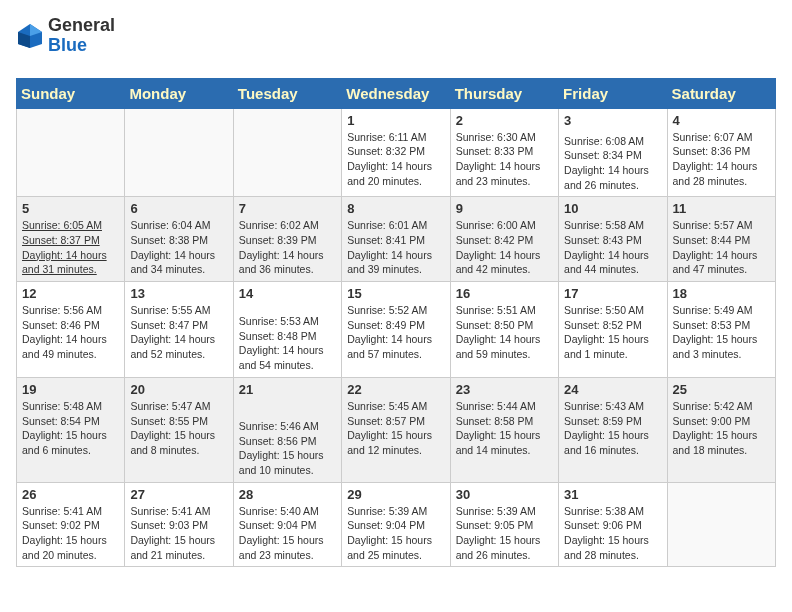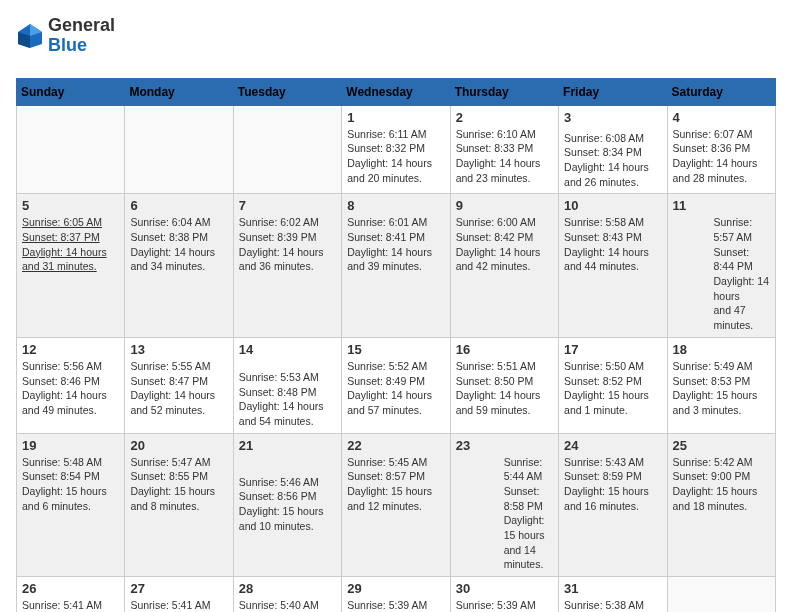--- a/index.html
+++ b/index.html
@@ -44,24 +44,24 @@
       font-size: 14px;
       color: #555;
     }
     .calendar {
       width: 100%;
       border-collapse: collapse;
       font-size: 11px;
     }
     .calendar th {
       background: #2b6cb0;
-      color: #000000;
+      color: #fef9c3;
       padding: 6px 4px;
       text-align: left;
-      font-size: 12px;
+      font-size: 15px;
       font-weight: bold;
       border: 1px solid #2b6cb0;
     }
     .calendar td {
       border: 1px solid #ccc;
       vertical-align: top;
       padding: 4px 5px;
       width: calc(100% / 7);
       min-height: 80px;
       background: #fff;
@@ -120,21 +120,21 @@
         <td class="empty"></td>
         <td>
           <div class="day-number">1</div>
           <div class="day-info" style="white-space: pre-line;">Sunrise: 6:11 AM
 Sunset: 8:32 PM
 Daylight: 14 hours
 and 20 minutes.</div>
         </td>
         <td>
           <div class="day-number">2</div>
-          <div class="day-info" style="white-space: pre-line;">Sunrise: 6:10 AM
+          <div class="day-info" style="white-space: pre-line;">Sunrise: 6:30 AM
 Sunset: 8:33 PM
 Daylight: 14 hours
 and 23 minutes.</div>
         </td>
         <td>
           <div class="day-number">3</div>
           <div class="day-info" style="white-space: pre-line; margin-top: 6px;">Sunrise: 6:08 AM
 Sunset: 8:34 PM
 Daylight: 14 hours
 and 26 minutes.</div>
@@ -185,21 +185,21 @@
         </td>
         <td>
           <div class="day-number">10</div>
           <div class="day-info" style="white-space: pre-line;">Sunrise: 5:58 AM
 Sunset: 8:43 PM
 Daylight: 14 hours
 and 44 minutes.</div>
         </td>
         <td>
           <div class="day-number">11</div>
-          <div class="day-info" style="white-space: pre-line; margin-left: 41px;">Sunrise: 5:57 AM
+          <div class="day-info" style="white-space: pre-line;">Sunrise: 5:57 AM
 Sunset: 8:44 PM
 Daylight: 14 hours
 and 47 minutes.</div>
         </td>
       </tr>
       <tr>
         <td>
           <div class="day-number">12</div>
           <div class="day-info" style="white-space: pre-line;">Sunrise: 5:56 AM
 Sunset: 8:46 PM
@@ -273,21 +273,21 @@
         </td>
         <td>
           <div class="day-number">22</div>
           <div class="day-info" style="white-space: pre-line;">Sunrise: 5:45 AM
 Sunset: 8:57 PM
 Daylight: 15 hours
 and 12 minutes.</div>
         </td>
         <td>
           <div class="day-number">23</div>
-          <div class="day-info" style="white-space: pre-line; margin-left: 48px;">Sunrise: 5:44 AM
+          <div class="day-info" style="white-space: pre-line;">Sunrise: 5:44 AM
 Sunset: 8:58 PM
 Daylight: 15 hours
 and 14 minutes.</div>
         </td>
         <td>
           <div class="day-number">24</div>
           <div class="day-info" style="white-space: pre-line;">Sunrise: 5:43 AM
 Sunset: 8:59 PM
 Daylight: 15 hours
 and 16 minutes.</div>

